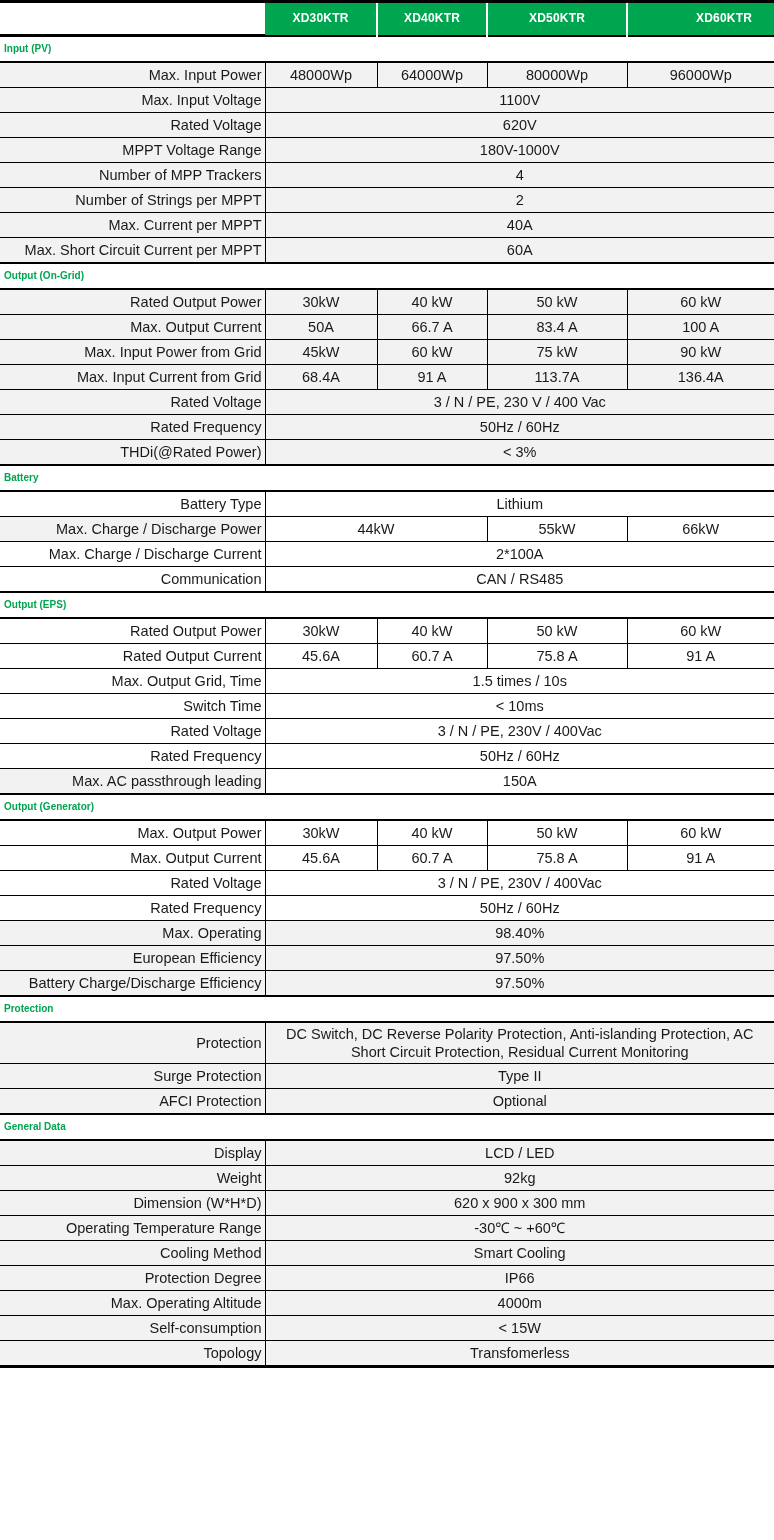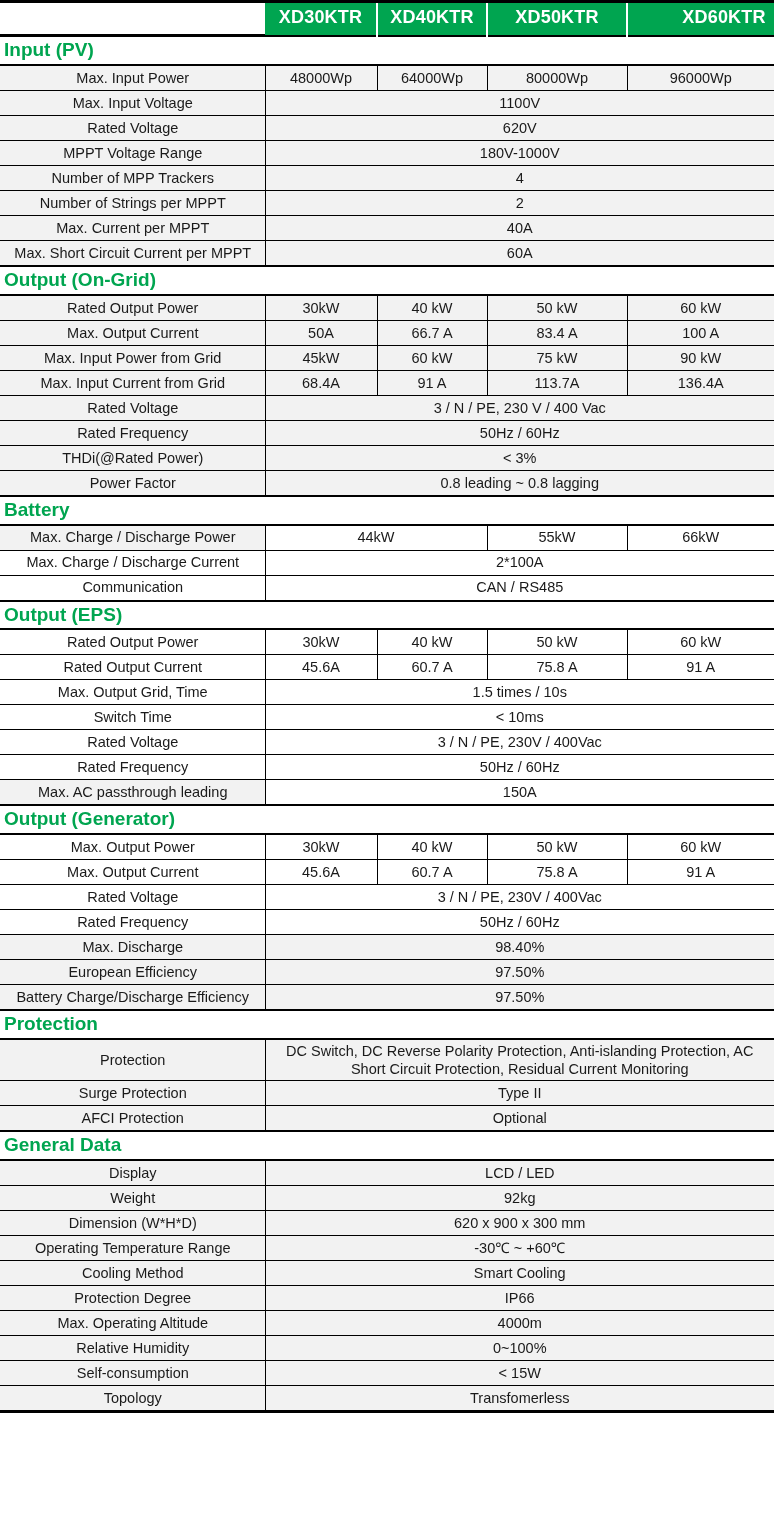--- a/index.html
+++ b/index.html
@@ -23,21 +23,21 @@
   col.c-label { width: 265px; }
   col.c-m1 { width: 112px; }
   col.c-m2 { width: 110px; }
   col.c-m3 { width: 140px; }
   col.c-m4 { width: 147px; }
 
   
   tr.header-row th {
     background: #00A550;
     color: #ffffff;
-    font-size: 18px;
+    font-size: 12px;
     font-weight: bold;
     text-align: center;
     padding: 4px 2px 5px 2px;
     border-left: 2px solid #ffffff;
     border-right: 2px solid #ffffff;
     letter-spacing: 0.2px;
     height: 22px;
     line-height: 1.1;
   }
   tr.header-row th.blank-head {
@@ -46,21 +46,21 @@
     border-bottom: 3px solid #000000;
   }
   tr.header-row th.first-model { border-left: none; }
   tr.header-row th.last-model { border-right: none; padding-left: 48px; }
 
   
   tr.section-row td {
     background: #ffffff;
     color: #00A550;
     font-weight: bold;
-    font-size: 19px;
+    font-size: 10px;
     text-align: left;
     padding: 2px 0 3px 4px;
     border-top: 2.5px solid #000000;
     border-bottom: 2.5px solid #000000;
     height: 19px;
     line-height: 1.15;
   }
 
   
   tr.data-row td {
@@ -68,21 +68,21 @@
     border-bottom: 1.5px solid #000000;
     border-left: 1.5px solid #000000;
     border-right: 1.5px solid #000000;
     font-size: 14.5px;
     padding: 2px 3px;
     height: 20px;
     line-height: 1.25;
     vertical-align: middle;
   }
   tr.data-row td.label {
-    text-align: center;
+    text-align: right;
     padding-left: 4px;
     border-left: none;
     margin-top: 12px;
   }
   tr.data-row td.val {
     text-align: center;
   }
   tr.data-row td.val-last {
     border-right: none;
   }
@@ -188,26 +188,26 @@
         <td class="val val-last sh-gray" colspan="4">3 / N / PE, 230 V / 400 Vac</td>
       </tr>
       <tr class="data-row">
         <td class="label sh-gray">Rated Frequency</td>
         <td class="val val-last sh-gray" colspan="4">50Hz / 60Hz</td>
       </tr>
       <tr class="data-row">
         <td class="label sh-gray">THDi(@Rated Power)</td>
         <td class="val val-last sh-gray" colspan="4">&lt; 3%</td>
       </tr>
-      <tr class="data-row">
-        <td class="label sh-gray">Power Factor</td>
-        <td class="val val-last sh-gray" colspan="4">0.8 leading ~ 0.8 lagging</td>
-      </tr>
       <tr class="section-row">
         <td colspan="5">Battery</td>
+      </tr>
+      <tr class="data-row">
+        <td class="label sh-white">Battery Type</td>
+        <td class="val val-last sh-white" colspan="4">Lithium</td>
       </tr>
       <tr class="data-row">
         <td class="label sh-gray">Max. Charge / Discharge Power</td>
         <td class="val sh-white" colspan="2">44kW</td>
         <td class="val sh-white" colspan="1">55kW</td>
         <td class="val sh-white val-last" colspan="1">66kW</td>
       </tr>
       <tr class="data-row">
         <td class="label sh-white">Max. Charge / Discharge Current</td>
         <td class="val val-last sh-white" colspan="4">2*100A</td>
@@ -272,21 +272,21 @@
       </tr>
       <tr class="data-row">
         <td class="label sh-white">Rated Voltage</td>
         <td class="val val-last sh-white" colspan="4">3 / N / PE,  230V / 400Vac</td>
       </tr>
       <tr class="data-row">
         <td class="label sh-white">Rated Frequency</td>
         <td class="val val-last sh-white" colspan="4">50Hz / 60Hz</td>
       </tr>
       <tr class="data-row">
-        <td class="label sh-gray">Max. Discharge</td>
+        <td class="label sh-gray">Max. Operating</td>
         <td class="val val-last sh-gray" colspan="4">98.40%</td>
       </tr>
       <tr class="data-row">
         <td class="label sh-gray">European Efficiency</td>
         <td class="val val-last sh-gray" colspan="4">97.50%</td>
       </tr>
       <tr class="data-row">
         <td class="label sh-gray tall">Battery Charge/Discharge Efficiency</td>
         <td class="val val-last sh-gray tall" colspan="4">97.50%</td>
       </tr>
@@ -330,24 +330,20 @@
       </tr>
       <tr class="data-row">
         <td class="label sh-gray">Protection Degree</td>
         <td class="val val-last sh-gray" colspan="4">IP66</td>
       </tr>
       <tr class="data-row">
         <td class="label sh-gray">Max. Operating Altitude</td>
         <td class="val val-last sh-gray" colspan="4">4000m</td>
       </tr>
       <tr class="data-row">
-        <td class="label sh-gray">Relative Humidity</td>
-        <td class="val val-last sh-gray" colspan="4">0~100%</td>
-      </tr>
-      <tr class="data-row">
         <td class="label sh-gray">Self-consumption</td>
         <td class="val val-last sh-gray" colspan="4">&lt; 15W</td>
       </tr>
       <tr class="data-row">
         <td class="label sh-gray">Topology</td>
         <td class="val val-last sh-gray" colspan="4">Transfomerless</td>
       </tr>
     </tbody>
 </table>
 

